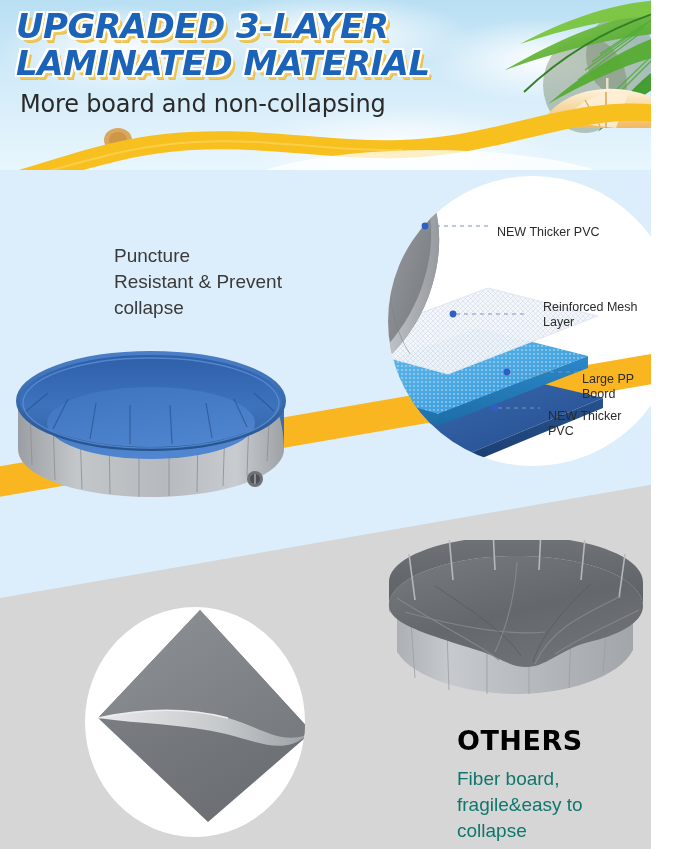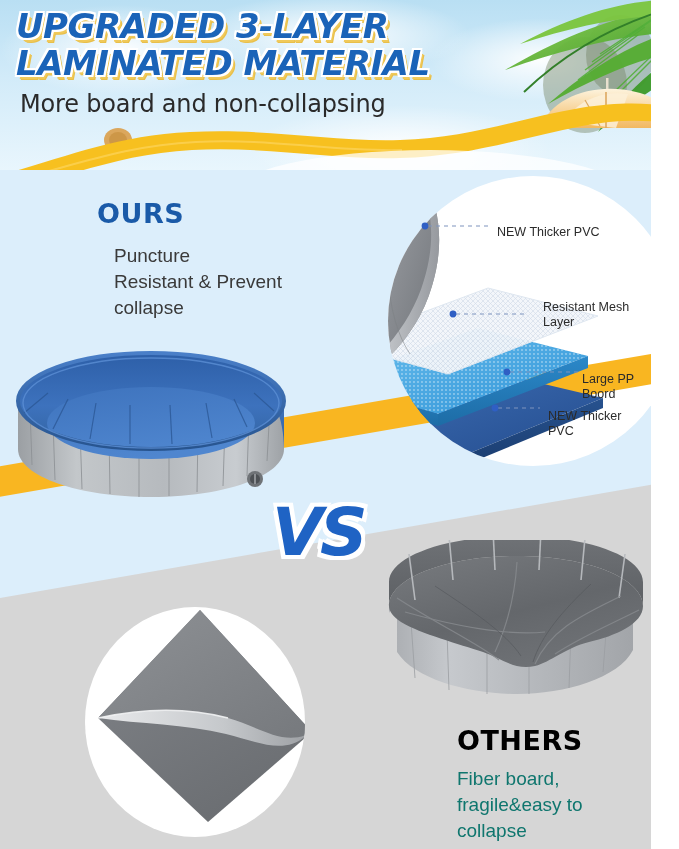--- a/index.html
+++ b/index.html
@@ -274,21 +274,20 @@
 LAMINATED MATERIAL</div>
     <div class="subtitle">More board and non-collapsing</div>
   </div>
 
   <div class="sec-ours"></div>
 
   <div class="sec-others"></div>
 
   <div class="diag-band"></div>
 
-  <div class="ours-title">OURS</div>
   <div class="ours-desc">Puncture
 Resistant &amp; Prevent
 collapse</div>
 
   <svg class="pool-ours" viewBox="0 0 286 185">
     <defs>
       <linearGradient id="innerWall" x1="0" y1="0" x2="0" y2="1">
         <stop offset="0%" stop-color="#2d5fa8"></stop>
         <stop offset="55%" stop-color="#3d72bd"></stop>
         <stop offset="100%" stop-color="#32639f"></stop>
@@ -424,28 +423,27 @@
     </g>
     <g fill="#2f5fc4">
       <circle cx="37" cy="50" r="3.4"></circle>
       <circle cx="65" cy="138" r="3.4"></circle>
       <circle cx="119" cy="196" r="3.4"></circle>
       <circle cx="107" cy="232" r="3.4"></circle>
     </g>
   </svg>
 
   <div class="layer-label lbl-0">NEW Thicker PVC</div>
-  <div class="layer-label lbl-1">Resistant Mesh
+  <div class="layer-label lbl-1">Reinforced Mesh
 Layer</div>
   <div class="layer-label lbl-2">Large PP
 Boord</div>
   <div class="layer-label lbl-3">NEW Thicker
 PVC</div>
 
-  <div class="vs-badge">VS</div>
 
   <svg class="pool-others" viewBox="0 0 280 180">
     <defs>
       <linearGradient id="oGreyWall" x1="0" y1="0" x2="0" y2="1">
         <stop offset="0%" stop-color="#6f7276"></stop>
         <stop offset="100%" stop-color="#5d6064"></stop>
       </linearGradient>
       <linearGradient id="oFloor" x1="0.2" y1="0" x2="0.8" y2="1">
         <stop offset="0%" stop-color="#75787c"></stop>
         <stop offset="50%" stop-color="#64676b"></stop>

